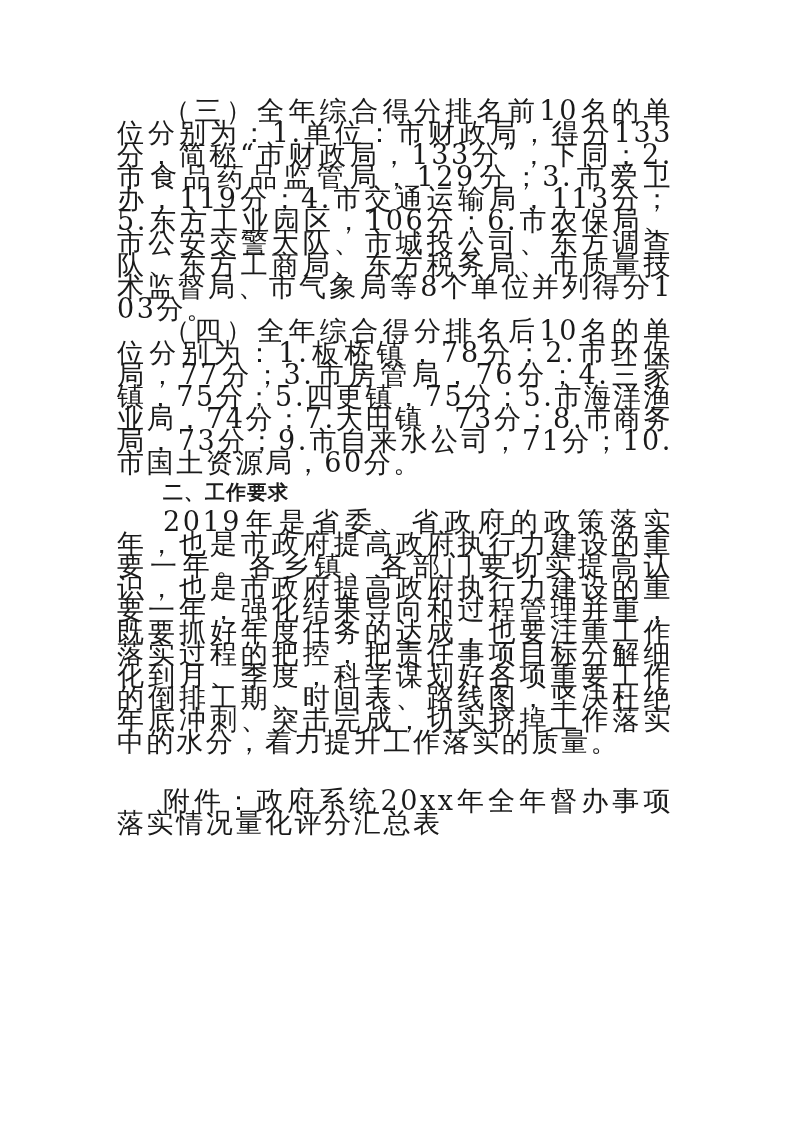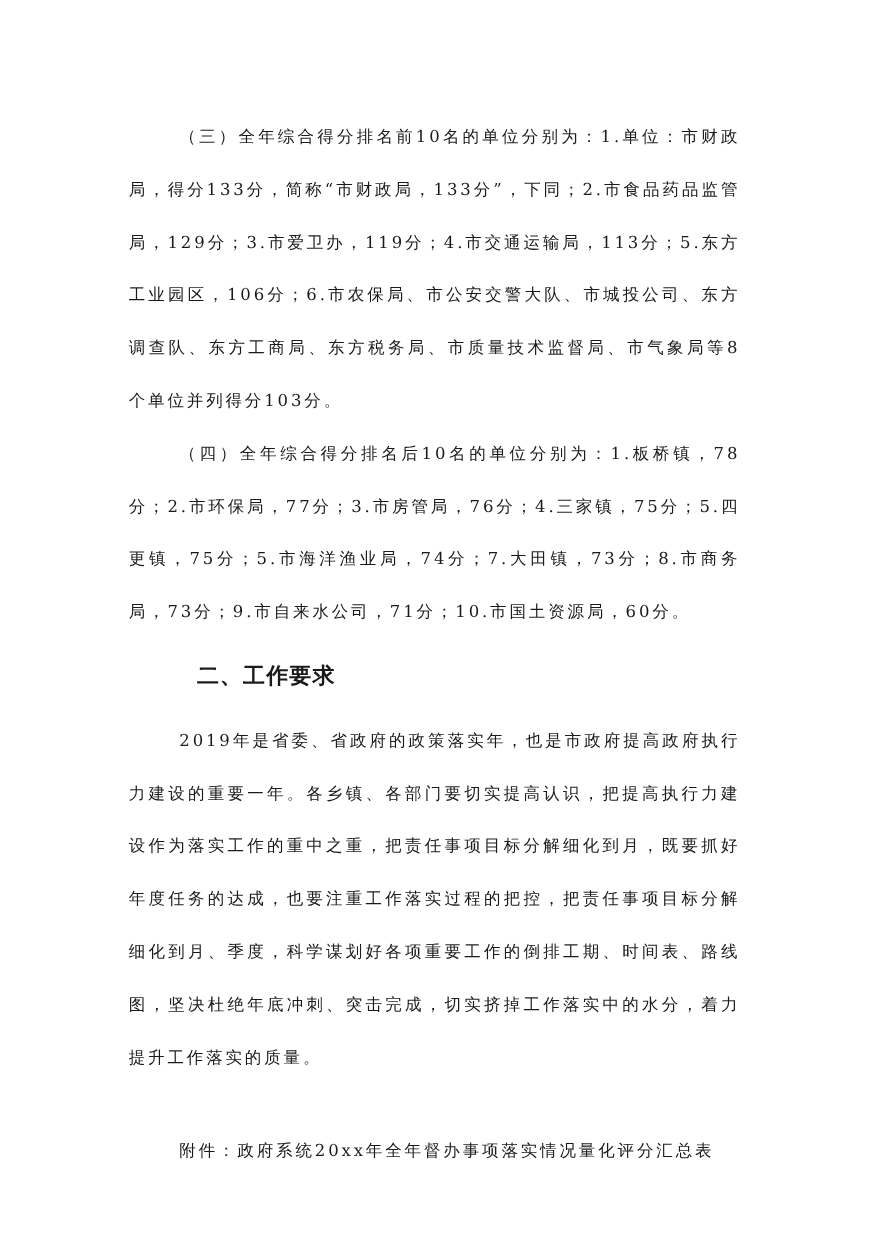--- a/index.html
+++ b/index.html
@@ -16,46 +16,46 @@
     color: #1a1a1a;
   }
   .page {
     position: absolute;
     left: 117px;
     top: 100px;
     width: 556px;
   }
   .para {
     margin: 0;
-    font-size: 15px;
-    line-height: 48px;
+    font-size: 27px;
+    line-height: 22px;
     letter-spacing: 2.6px;
     text-align: justify;
     text-align-last: left;
     word-break: break-all;
   }
   .indent {
     text-indent: 46px;
   }
   .heading {
-    margin: 16px;
+    margin: 0;
     font-family: "DejaVu Sans", "Liberation Sans", sans-serif;
     font-weight: bold;
     font-size: 20px;
     line-height: 36.8px;
     letter-spacing: 1px;
     text-indent: 46px;
   }
   .spacer {
     height: 37px;
   }
 </style>
 </head>
 <body>
 
 <div class="page">
   <p class="para indent">（三）全年综合得分排名前10名的单位分别为：1.单位：市财政局，得分133分，简称“市财政局，133分”，下同；2.市食品药品监管局，129分；3.市爱卫办，119分；4.市交通运输局，113分；5.东方工业园区，106分；6.市农保局、市公安交警大队、市城投公司、东方调查队、东方工商局、东方税务局、市质量技术监督局、市气象局等8个单位并列得分103分。</p>
   <p class="para indent">（四）全年综合得分排名后10名的单位分别为：1.板桥镇，78分；2.市环保局，77分；3.市房管局，76分；4.三家镇，75分；5.四更镇，75分；5.市海洋渔业局，74分；7.大田镇，73分；8.市商务局，73分；9.市自来水公司，71分；10.市国土资源局，60分。</p>
   <h2 class="heading">二、工作要求</h2>
-  <p class="para indent">2019年是省委、省政府的政策落实年，也是市政府提高政府执行力建设的重要一年。各乡镇、各部门要切实提高认识，把提高执行力建设作为落实工作的重中之重，把责任事项目标分解细化到月，既要抓好年度任务的达成，也要注重工作落实过程的把控，把责任事项目标分解细化到月、季度，科学谋划好各项重要工作的倒排工期、时间表、路线图，坚决杜绝年底冲刺、突击完成，切实挤掉工作落实中的水分，着力提升工作落实的质量。</p>
+  <p class="para indent">2019年是省委、省政府的政策落实年，也是市政府提高政府执行力建设的重要一年。各乡镇、各部门要切实提高认识，也是市政府提高政府执行力建设的重要一年，强化结果导向和过程管理并重，既要抓好年度任务的达成，也要注重工作落实过程的把控，把责任事项目标分解细化到月、季度，科学谋划好各项重要工作的倒排工期、时间表、路线图，坚决杜绝年底冲刺、突击完成，切实挤掉工作落实中的水分，着力提升工作落实的质量。</p>
   <div class="spacer"></div>
   <p class="para indent">附件：政府系统20xx年全年督办事项落实情况量化评分汇总表</p>
 </div>
 
 </body></html>

